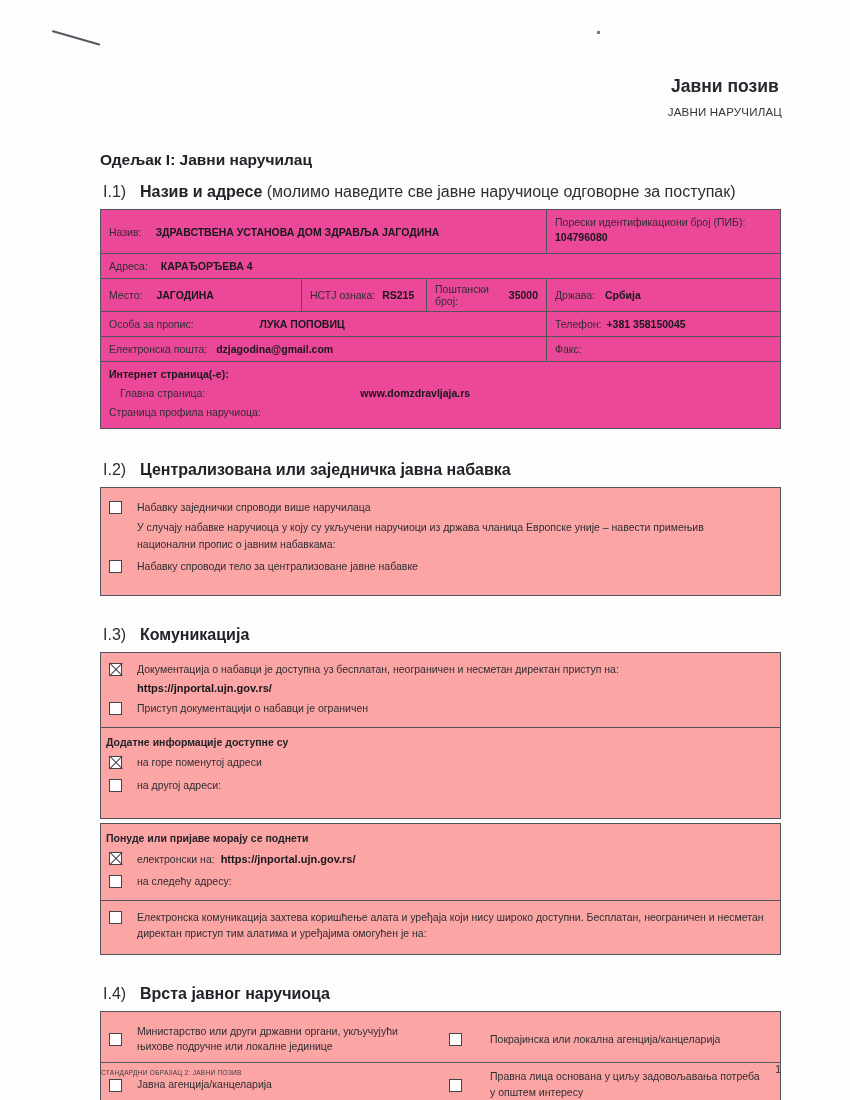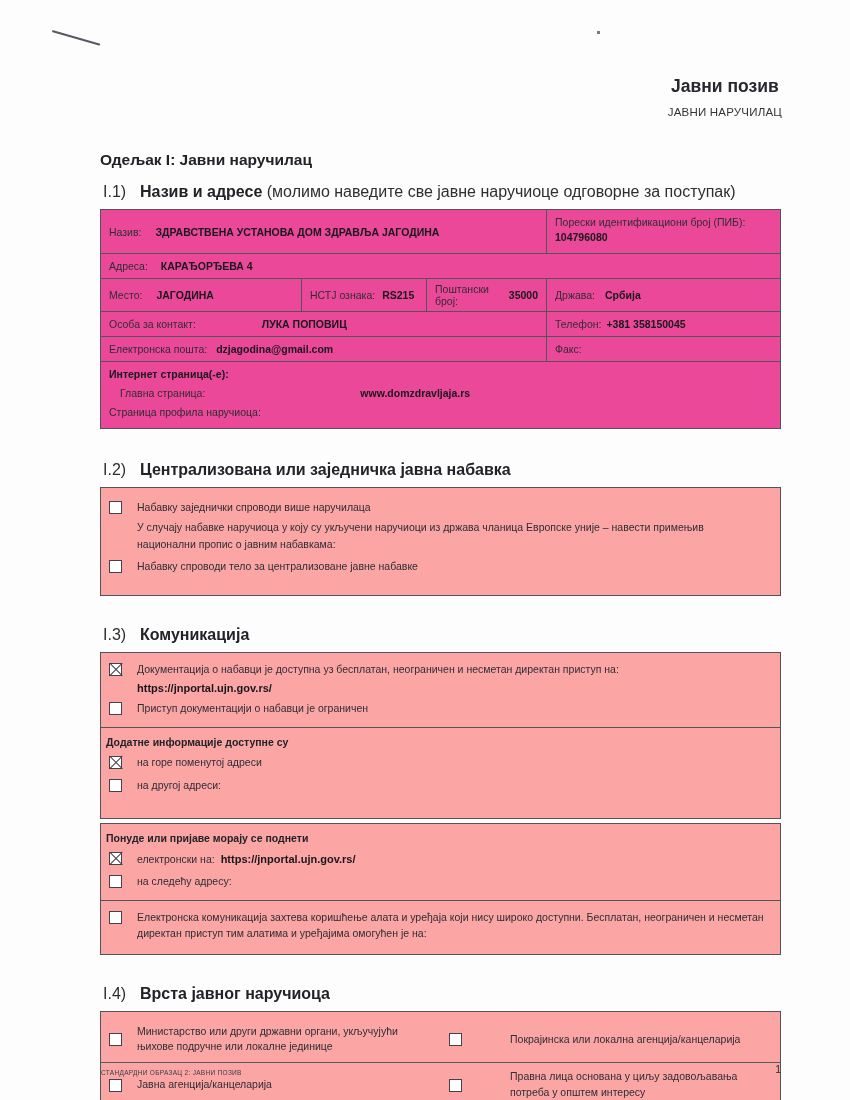--- a/index.html
+++ b/index.html
@@ -64,21 +64,21 @@
   .url-line { margin: 5px 0 0 36px; font-weight: bold; color: #17171c; font-size: 11px; }
   .sub-header { font-weight: bold; color: #222228; margin: 6px 0 0 5px; }
   .part { padding: 2px 0 10px; }
   .part + .part { border-top: 1px solid #53535a; }
   .pad-extra { padding-bottom: 24px; }
   .inline-val { font-weight: bold; color: #17171c; margin-left: 6px; font-size: 11px; }
 
   .grid4 { display: grid; grid-template-columns: 348px 1fr; row-gap: 14px; padding: 12px 0 16px; }
   .grid4 .cb-row { align-items: center; margin-top: 0; }
   .grid4 .cb-label { max-width: 285px; }
-  .grid4 .r-col { padding-left: 0; gap: 20px; }
+  .grid4 .r-col { padding-left: 0; }
   .grid4 .r-col .cb-label { margin-left: 28px; max-width: 295px; }
 
   
   .footer-line { position: absolute; left: 100px; right: 69px; top: 1062px; border-top: 1px solid #5a5a60; }
   .footer-text { position: absolute; left: 101px; top: 1069px; font-size: 6.5px; color: #3c3c42; letter-spacing: .3px; }
   .footer-page { position: absolute; right: 69px; top: 1063px; font-size: 10.5px; color: #2e2e33; }
 </style>
 </head>
 <body>
 
@@ -130,21 +130,21 @@
         <span>Поштански број:</span>
         <span class="val" style="margin-left:6px;">35000</span>
       </div>
       <div class="cell h-sm" style="flex:1;">
         <span>Држава:</span>
         <span class="val" style="margin-left:10px;">Србија</span>
       </div>
     </div>
     <div class="t1-row">
       <div class="cell h-sm" style="flex:0 0 445px;">
-        <span>Особа за контакт:</span>
+        <span>Особа за пропис:</span>
         <span class="val" style="margin-left:66px;">ЛУКА ПОПОВИЦ</span>
       </div>
       <div class="cell h-sm" style="flex:1;">
         <span>Телефон:</span>
         <span class="val" style="margin-left:5px;">+381 358150045</span>
       </div>
     </div>
     <div class="t1-row">
       <div class="cell h-sm" style="flex:0 0 445px;">
         <span>Електронска пошта:</span>

